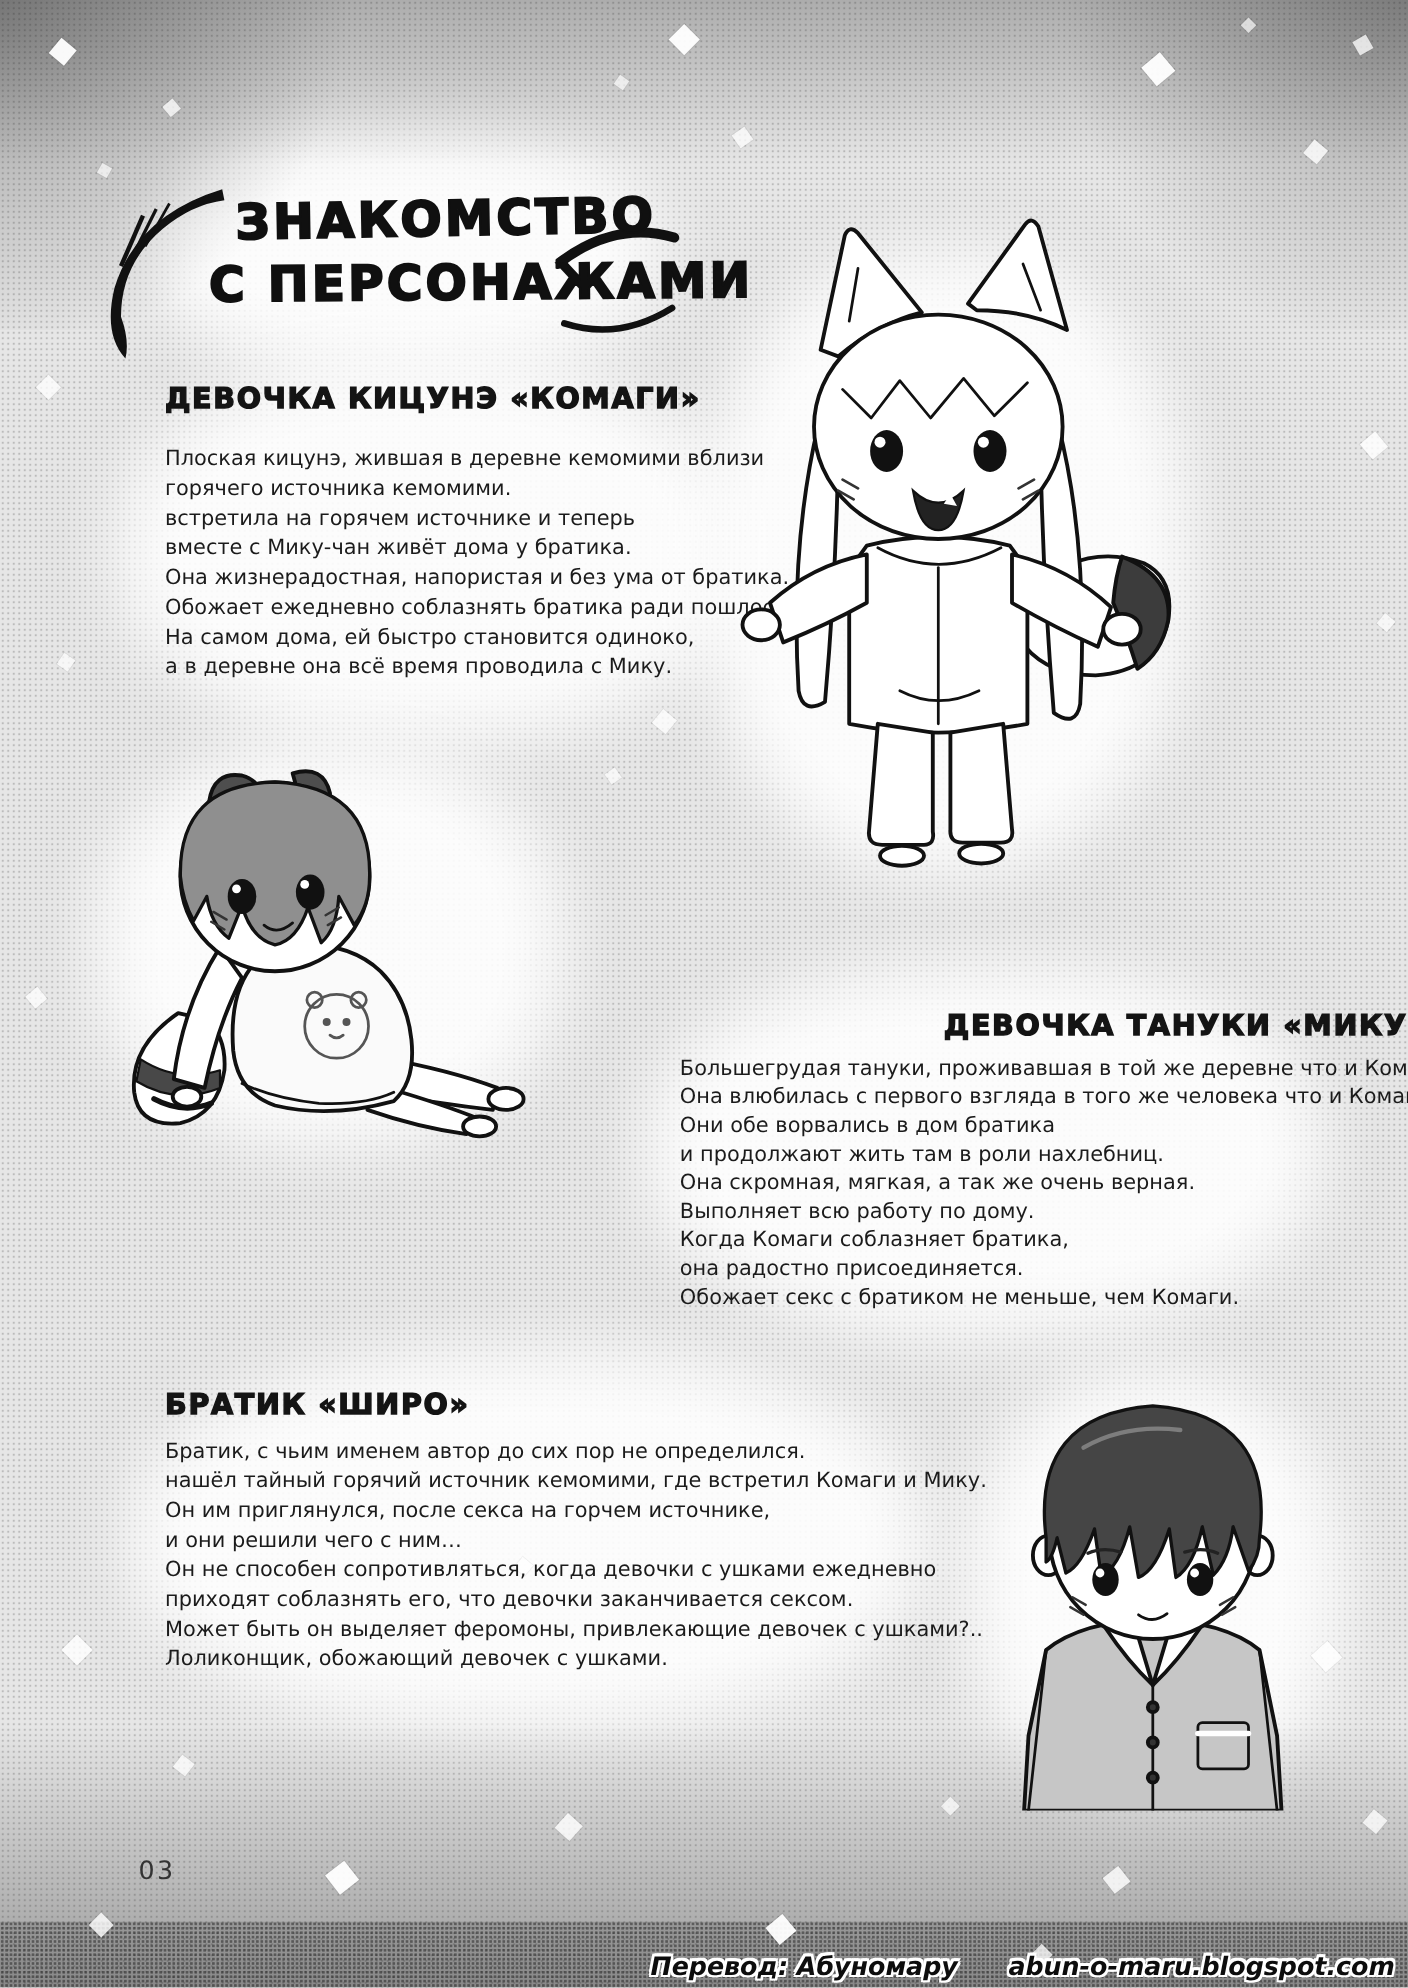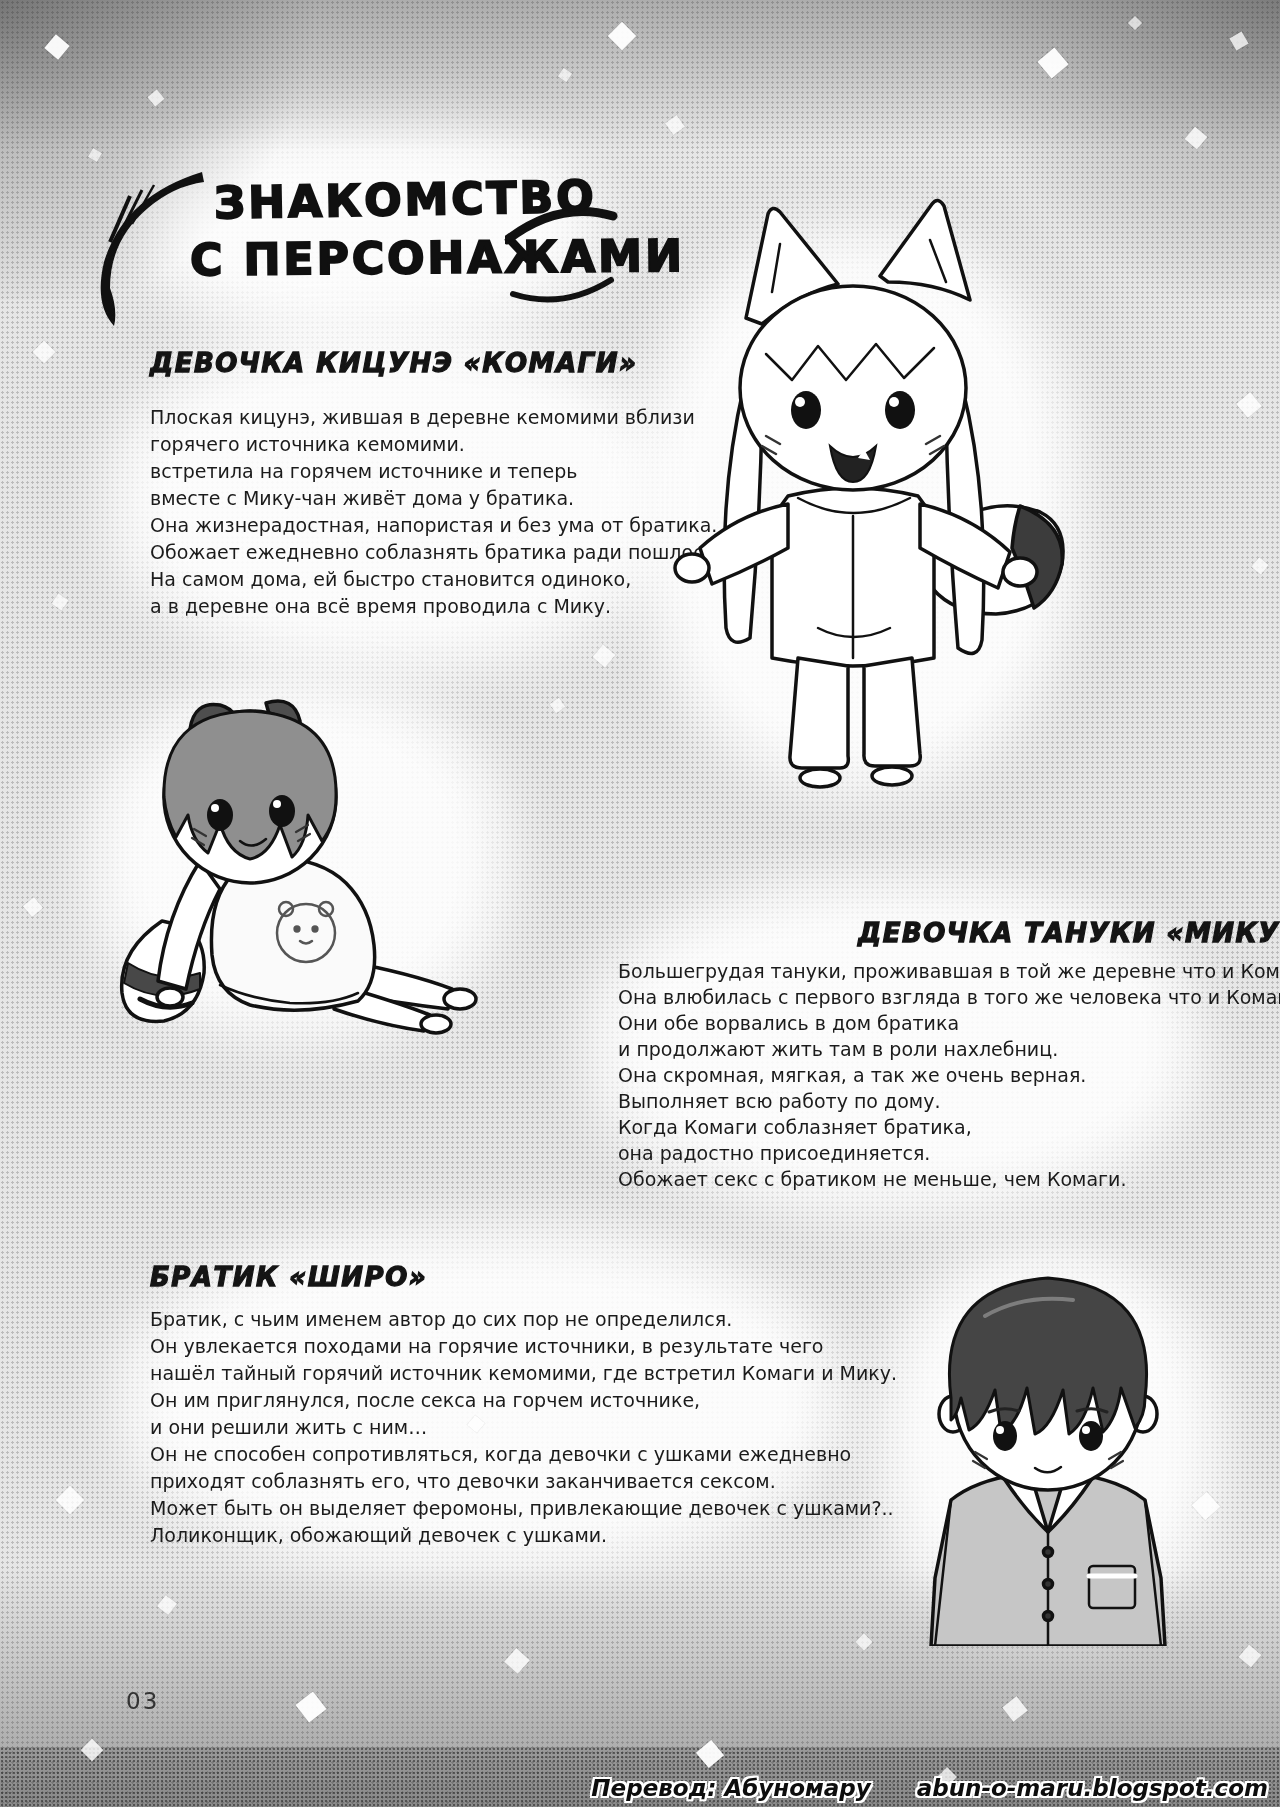--- a/index.html
+++ b/index.html
@@ -24,21 +24,21 @@
   }
   .cf{position:absolute;background:rgba(255,255,255,.95);box-shadow:0 0 0 1px rgba(0,0,0,.06);pointer-events:none;}
   .title-line{
     position:absolute;font-weight:900;font-size:44px;letter-spacing:3px;color:#101010;
     -webkit-text-stroke:2px #101010;white-space:nowrap;
   }
   .t1{left:214px;top:174px;transform:rotate(-1deg);}
   .t2{left:190px;top:232px;transform:rotate(-0.5deg);}
   .char-heading{
     position:absolute;font-weight:900;font-size:26px;letter-spacing:1.5px;color:#141414;
-    -webkit-text-stroke:1.3px #141414;white-space:nowrap;font-style:italic;
+    -webkit-text-stroke:1.3px #141414;white-space:nowrap;
   }
   .body-text{position:absolute;font-size:19px;line-height:27px;white-space:nowrap;color:#1b1b1b;}
   .body-text.tight{line-height:26px;}
   .stroke-svg,.char-svg{position:absolute;}
   .page-num{position:absolute;left:126px;top:1688px;font-size:23px;font-weight:normal;letter-spacing:2px;color:#333;}
   .footer{
     position:absolute;right:12px;bottom:6px;font-size:23px;font-weight:bold;font-style:italic;color:#0d0d0d;white-space:nowrap;
     text-shadow:-2px -2px 0 #fff,2px -2px 0 #fff,-2px 2px 0 #fff,2px 2px 0 #fff,0 -2px 0 #fff,0 2px 0 #fff,-2px 0 0 #fff,2px 0 0 #fff;
   }
   .footer .sep{display:inline-block;width:46px;}
@@ -212,24 +212,23 @@
     <div>Она скромная, мягкая, а так же очень верная.</div>
     <div>Выполняет всю работу по дому.</div>
     <div>Когда Комаги соблазняет братика,</div>
     <div>она радостно присоединяется.</div>
     <div>Обожает секс с братиком не меньше, чем Комаги.</div>
   </div>
 
   <div class="char-heading" style="left:150px;top:1262px;">БРАТИК «ШИРО»</div>
   <div class="body-text" style="left:150px;top:1306px;">
     <div>Братик, с чьим именем автор до сих пор не определился.</div>
-    <div>Он увлекается походами на горячие источники, в результате чего</div>
     <div>нашёл тайный горячий источник кемомими, где встретил Комаги и Мику.</div>
     <div>Он им приглянулся, после секса на горчем источнике,</div>
-    <div>и они решили жить с ним…</div>
+    <div>и они решили чего с ним…</div>
     <div>Он не способен сопротивляться, когда девочки с ушками ежедневно</div>
     <div>приходят соблазнять его, что девочки заканчивается сексом.</div>
     <div>Может быть он выделяет феромоны, привлекающие девочек с ушками?..</div>
     <div>Лоликонщик, обожающий девочек с ушками.</div>
   </div>
 
   <svg class="char-svg" style="left:893px;top:1246px;" width="310" height="400" viewBox="0 0 310 400">
     <g stroke="#111" stroke-width="3.5" stroke-linejoin="round" stroke-linecap="round">
 
       <path d="M58,254 Q90,228 155,226 Q220,228 252,254 L268,332 L272,400 L38,400 L42,332 Z" fill="#c6c6c6"></path>

